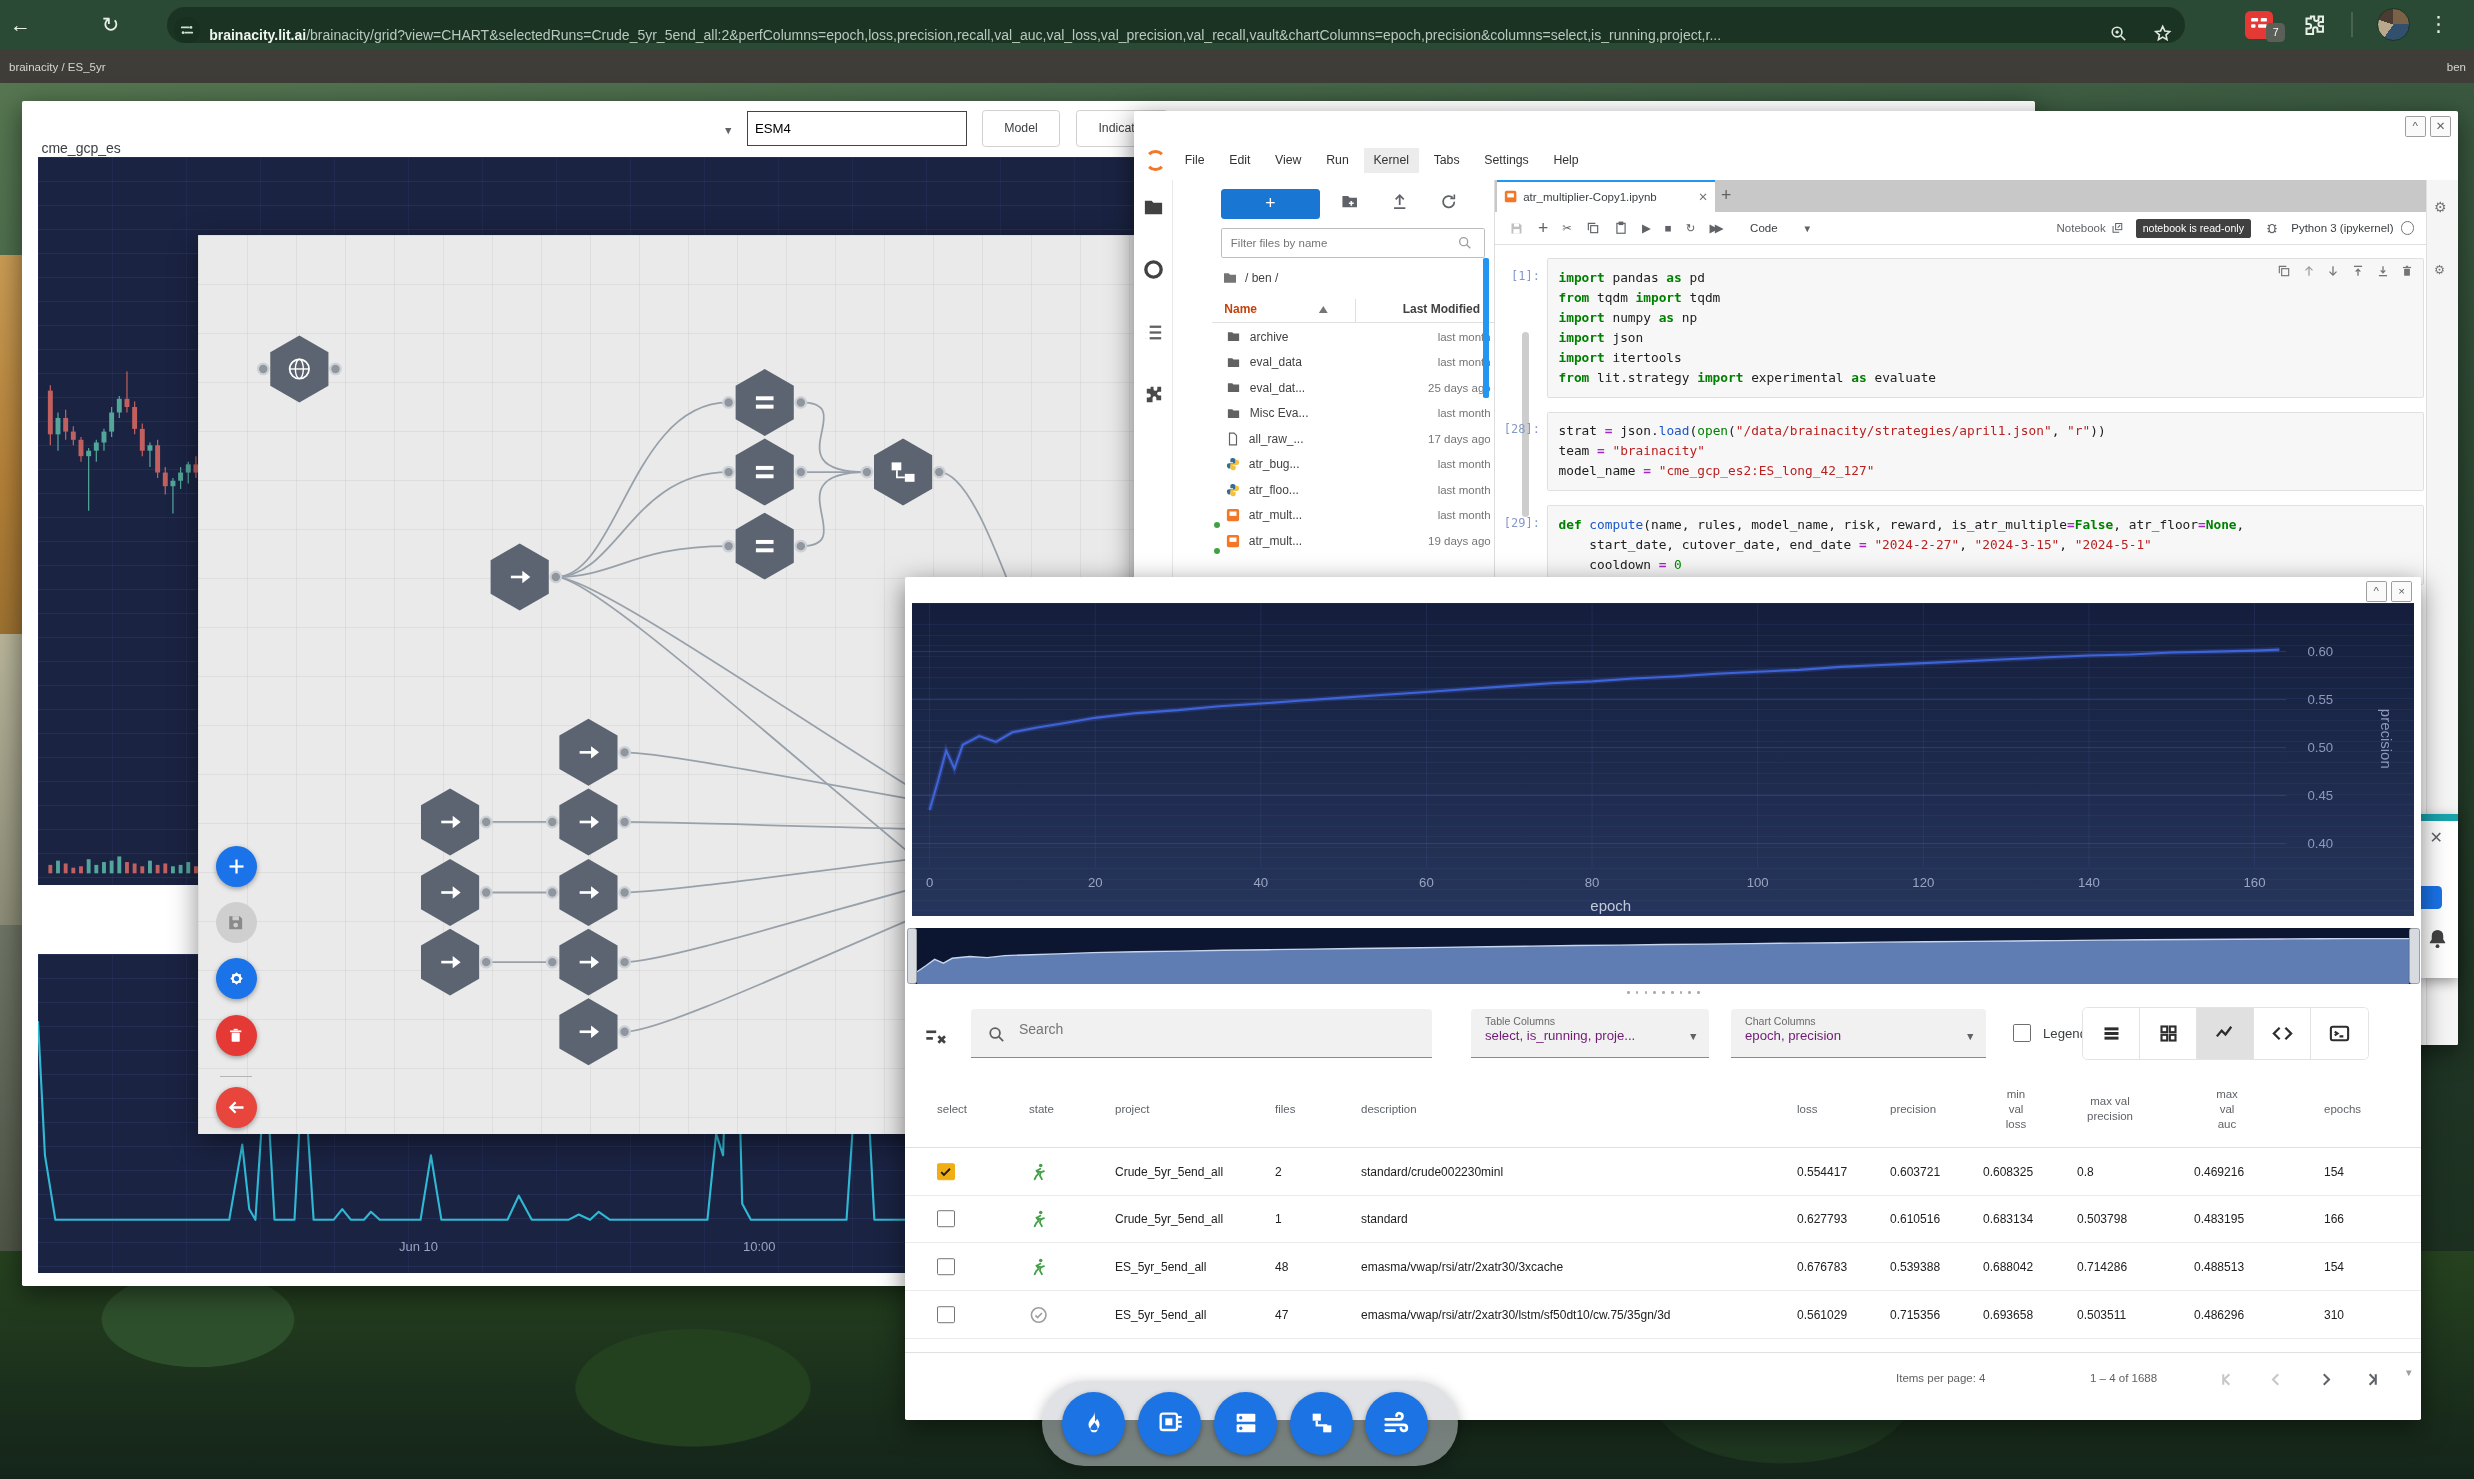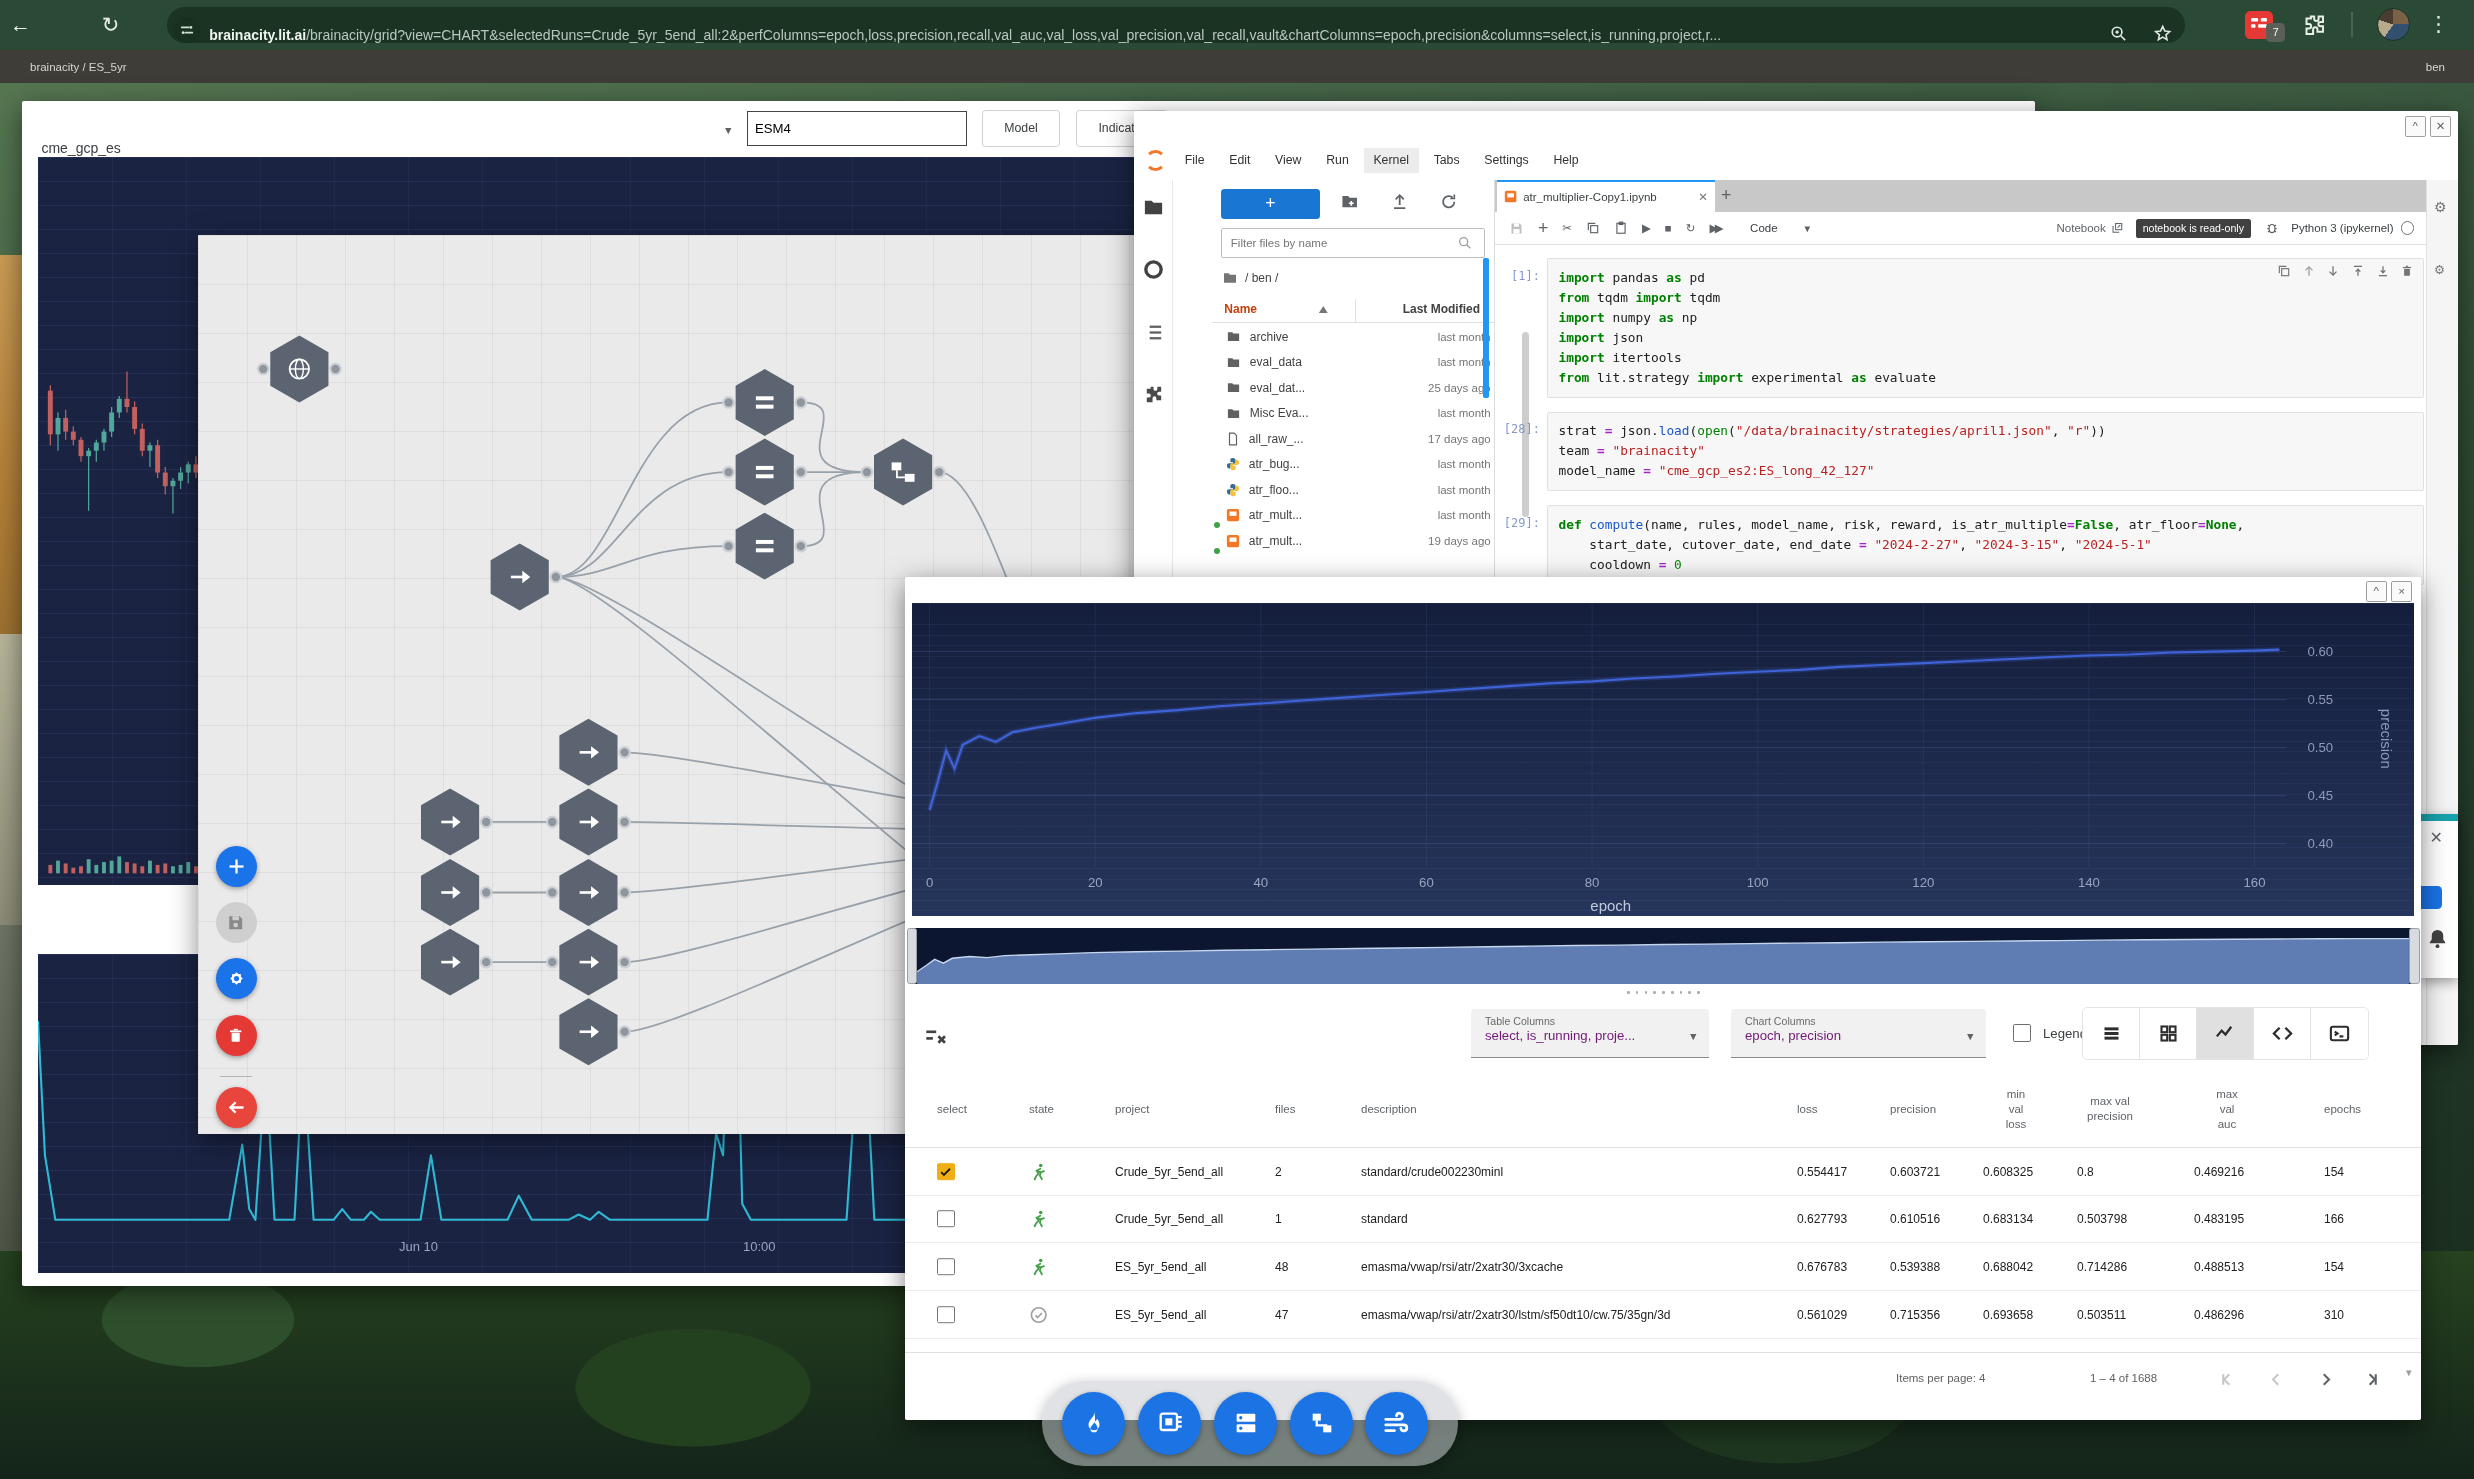--- a/index.html
+++ b/index.html
@@ -24,21 +24,21 @@
   #browser-bar { left:0; top:0; width:2475px; height:50px; background:#2b4a35; display:flex; align-items:center; }
   .nav-glyph { color:#e7efe7; font-size:21px; width:41px; text-align:center; }
   #url-pill { position:absolute; left:167px; top:7px; width:2018px; height:36px; border-radius:18.5px; background:#1b3323; display:flex; align-items:flex-end; overflow:hidden; }
   #site-chip { width:26.4px; height:26.4px; border-radius:50%; background:#10241736; margin:0 8.8px 0 7px; display:flex; align-items:center; justify-content:center; flex:none; }
   #url-text { font-size:14px; white-space:nowrap; overflow:hidden; flex:1; }
   #url-text .dom { color:#eef4ee; font-weight:bold; }
   #url-text .path { color:#b9c8bd; }
   .pill-ico { flex:none; margin:0 12.3px; }
   #ext-badge { position:absolute; left:2266px; top:23px; min-width:19.4px; height:19.4px; background:#5a5f58; color:#fff; font-size:10.6px; border-radius:4.4px; text-align:center; line-height:19.4px; }
   #avatar { left:2377px; top:8px; width:33px; height:33px; border-radius:50%; background:conic-gradient(#7a6248 0 25%, #32506e 25% 60%, #b8a98c 60% 80%, #4a3c30 80%); border:0.9px solid #1d3326; }
-  #breadcrumb-bar { left:0; top:50px; width:2475px; height:33px; background:#3e3d38; color:#d8d6cf; font-size:11.5px; display:flex; align-items:center; justify-content:space-between; padding:0 30px; }
+  #breadcrumb-bar { left:0; top:50px; width:2475px; height:33px; background:#3e3d38; color:#d8d6cf; font-size:11.5px; display:flex; align-items:center; justify-content:space-between; padding:0 9px; }
   
   .win { position:absolute; background:#fff; box-shadow:0 7px 26.4px rgba(0,0,0,.5); border-radius:1.8px; }
   .winctl { position:absolute; display:flex; gap:4.4px; }
   .winctl .wbtn { width:21px; height:21px; border:0.9px solid #9e9e9e; background:#fafafa; color:#616161; font-size:11.5px; line-height:19.4px; text-align:center; border-radius:1.8px; }
   
   #cme-win { left:22px; top:101px; width:2013px; height:1185px; }
   #cme-header { position:absolute; left:0; top:0; width:100%; height:55px; display:flex; align-items:flex-end; }
   #cme-title { font-size:14px; color:#3c4043; margin-left:19.4px; }
   #cme-caret { position:absolute; left:701px; top:23px; color:#5f6368; font-size:10.6px; }
   #cme-symbol { position:absolute; left:725px; top:9.7px; width:220px; height:35px; border:1.8px solid #444; font-size:13.2px; padding:0 7px; font-family:"Liberation Sans",sans-serif; }
@@ -814,20 +814,27 @@
       <i></i>
       <i></i>
     </div>
 
   <div id="cw-toolbar">
     <svg class="abs" style="left:17.6px;top:17.6px" width="26.4" height="26.4" viewBox="0 0 24 24" stroke="#424242" stroke-width="2.4" fill="none">
         <line x1="3" y1="8" x2="12" y2="8"></line>
         <line x1="3" y1="14" x2="9" y2="14"></line>
         <path d="M14 12l6 6M20 12l-6 6"></path>
       </svg>
+    <div class="field" style="left:66px;width:461px">
+      <svg class="abs" style="left:16px;top:16px" width="19.4" height="19.4" viewBox="0 0 24 24" fill="none" stroke="#616161" stroke-width="2.2">
+          <circle cx="10" cy="10" r="6"></circle>
+          <line x1="14.5" y1="14.5" x2="20" y2="20"></line>
+        </svg>
+      <input id="cw-search-input" placeholder="Search" style="">
+    </div>
     <div class="field" style="left:566px;width:238px">
       <div class="flabel">Table Columns</div>
       <div class="fvalue">select, is_running, proje...</div>
       <div class="caret">▼</div>
     </div>
     <div class="field" style="left:826px;width:255px">
       <div class="flabel">Chart Columns</div>
       <div class="fvalue">epoch, precision</div>
       <div class="caret">▼</div>
     </div>

